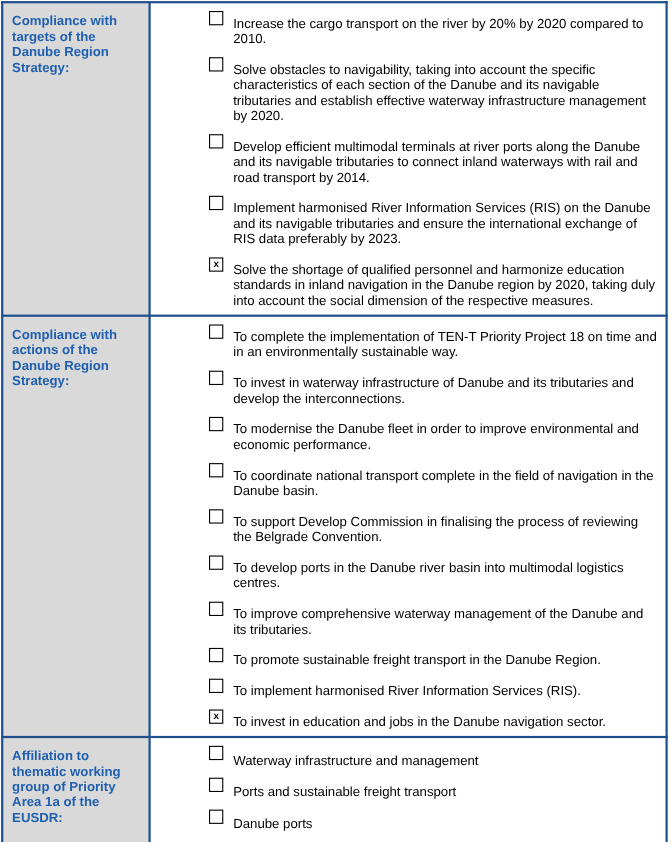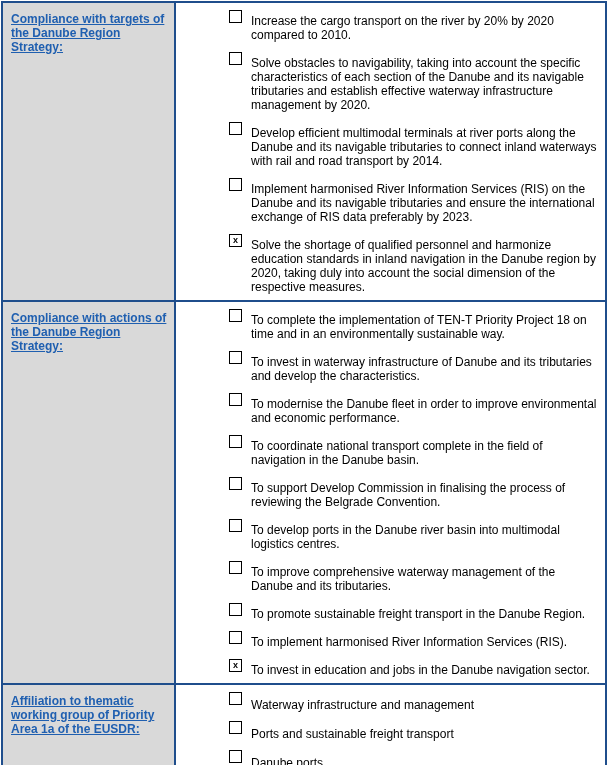--- a/index.html
+++ b/index.html
@@ -20,29 +20,28 @@
       width: 606px;
       border-collapse: collapse;
       table-layout: fixed;
     }
     .form-table td {
       border: 2px solid #1f4e8c;
       vertical-align: top;
       padding: 0;
     }
     .label-cell {
-      width: 173px;
+      width: 134px;
       background: #d9d9d9;
       color: #1f5fb0;
       font-weight: bold;
       font-size: 12px;
       line-height: 14px;
       padding: 9px 6px 6px 8px !important;
       box-sizing: border-box;
-      text-decoration: underline;
     }
     .options-cell {
       background: #ffffff;
       padding: 7px 6px 4px 9px !important;
       box-sizing: border-box;
     }
     .option {
       position: relative;
       padding-left: 24px;
       font-size: 12px;
@@ -111,21 +110,21 @@
     </tr>
     <tr>
       <td class="label-cell">Compliance with actions of the Danube Region Strategy:</td>
       <td class="options-cell group-actions">
         <div class="option">
           <span class="checkbox"></span>
           <span class="text">To complete the implementation of TEN-T Priority Project 18 on time and in an environmentally sustainable way.</span>
         </div>
         <div class="option">
           <span class="checkbox"></span>
-          <span class="text">To invest in waterway infrastructure of Danube and its tributaries and develop the characteristics.</span>
+          <span class="text">To invest in waterway infrastructure of Danube and its tributaries and develop the interconnections.</span>
         </div>
         <div class="option">
           <span class="checkbox"></span>
           <span class="text">To modernise the Danube fleet in order to improve environmental and economic performance.</span>
         </div>
         <div class="option">
           <span class="checkbox"></span>
           <span class="text">To coordinate national transport complete in the field of navigation in the Danube basin.</span>
         </div>
         <div class="option">

